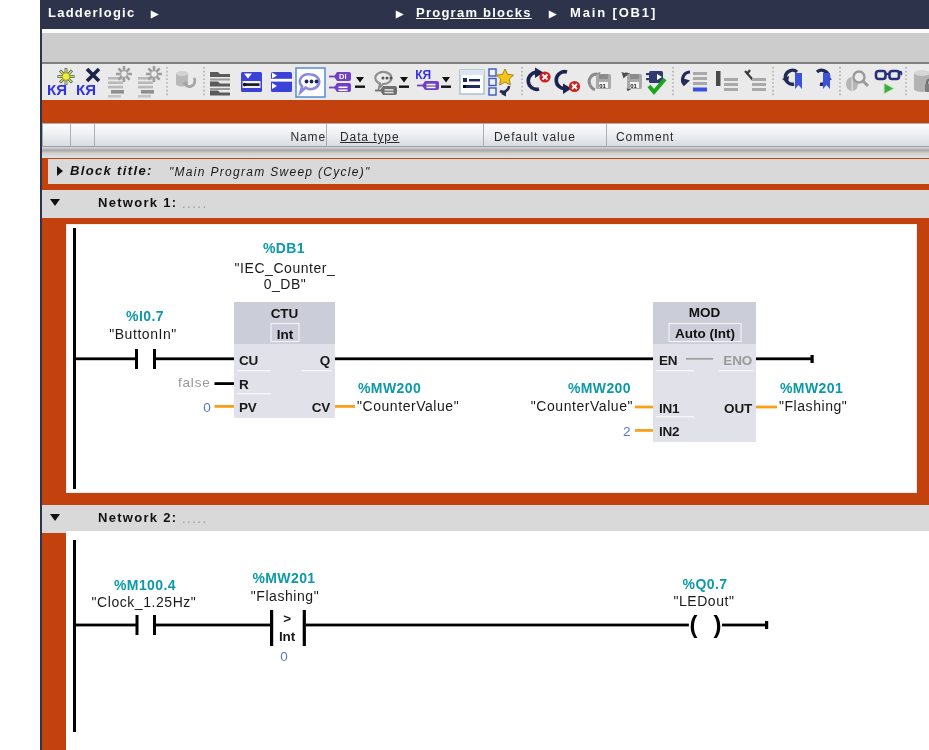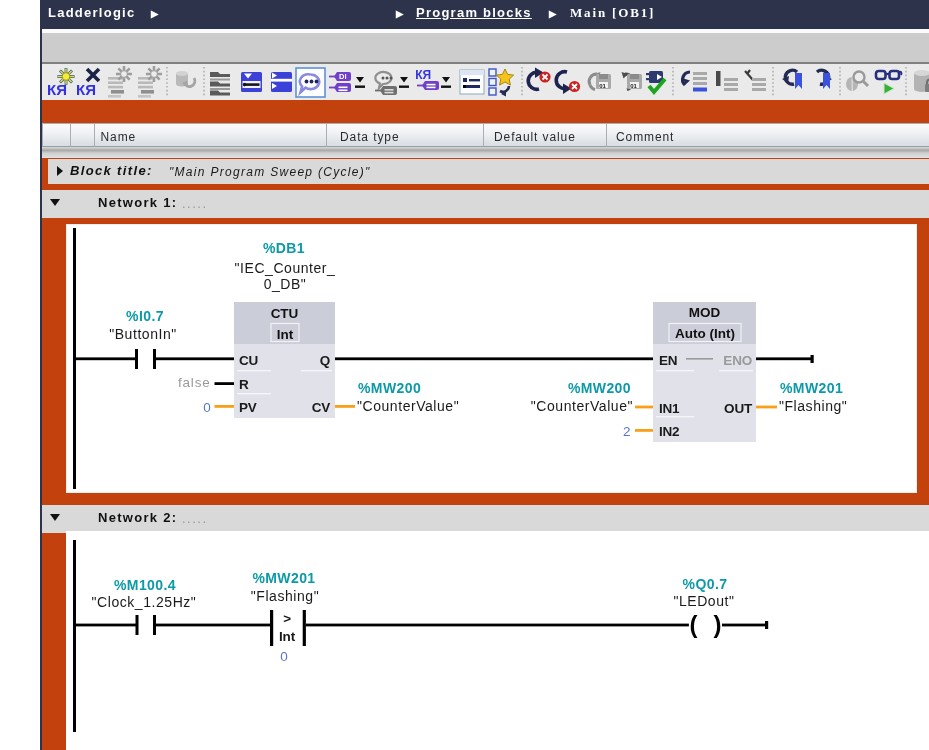--- a/index.html
+++ b/index.html
@@ -22,22 +22,22 @@
   #mainrow { left:2px; top:99.5px; width:927px; height:23.5px; background:#d9d9d9;
              font-size:15px; font-weight:bold; color:#111; letter-spacing:0.55px; }
   #mainrow span { position:absolute; left:31px; top:3px; }
 
   
   .th { top:123px; height:24px; background:linear-gradient(#fcfcfd 0%, #eef0f3 45%, #d8dde3 100%);
         border-top:1px solid #a9aeb4; border-right:1px solid #a9aeb4; border-bottom:1px solid #989ea5;
         font-size:12px; color:#2a2a2a; line-height:27px; letter-spacing:0.9px; }
   #th0 { left:2px;  width:29px;  border-left:1px solid #a9aeb4; }
   #th1 { left:31px; width:24px; }
-  #th2 { left:55px; width:232px; }
-  #th3 { left:287px; width:157px; }
+  #th2 { left:55px; width:232px;text-align:right; }
+  #th3 { left:287px; width:157px;text-decoration:underline; }
   #th4 { left:444px; width:123px; }
   #th5 { left:567px; width:362px; }
 
   #thinbar { left:2px; top:147px; width:927px; height:11px;
              background:linear-gradient(#dadada 0%, #a8a8a8 30%, #cfcfcf 55%, #e2e2e2 100%); }
   #upbtn { left:894px; top:149px; width:28px; height:8px; background:linear-gradient(#f2f2f2,#d9d9d9);
            border-left:1px solid #aaa; border-right:1px solid #aaa; }
   #upbtn:after { content:""; position:absolute; left:10px; top:3px; width:0; height:0;
                  border-left:4px solid transparent; border-right:4px solid transparent;
                  border-bottom:4px solid #1a1a1a; }
@@ -72,21 +72,21 @@
 </head>
 <body>
 <div id="root">
 
   <div id="crumb" class="abs">
     <span class="t" style="left:8px;letter-spacing:1.25px;">Ladderlogic</span>
     <span class="sep" style="left:111px;">▶</span>
     <span class="sep" style="left:356px;">▶</span>
     <span class="t" style="left:376px;letter-spacing:1.25px;text-decoration:underline;">Program blocks</span>
     <span class="sep" style="left:509px;">▶</span>
-    <span class="t" style="left:530px;letter-spacing:1.85px;font-family:Liberation Serif, serif;">Main [OB1]</span>
+    <span class="t" style="left:530px;letter-spacing:1.85px;">Main [OB1]</span>
   </div>
   <div id="whitestrip" class="abs"></div>
   <div id="graystrip" class="abs"></div>
   <div id="darkline" class="abs"></div>
   <div id="toolbar" class="abs"></div>
   <svg id="icons" class="abs" style="left:0;top:64px;" width="929" height="36" viewBox="0 0 929 36">
     <defs>
       <g id="dropA">
         <path d="M0,0 h8 l-4,5.5 z" fill="#111"></path>
         <rect x="-1" y="8.5" width="10" height="2.4" fill="#111"></rect>

